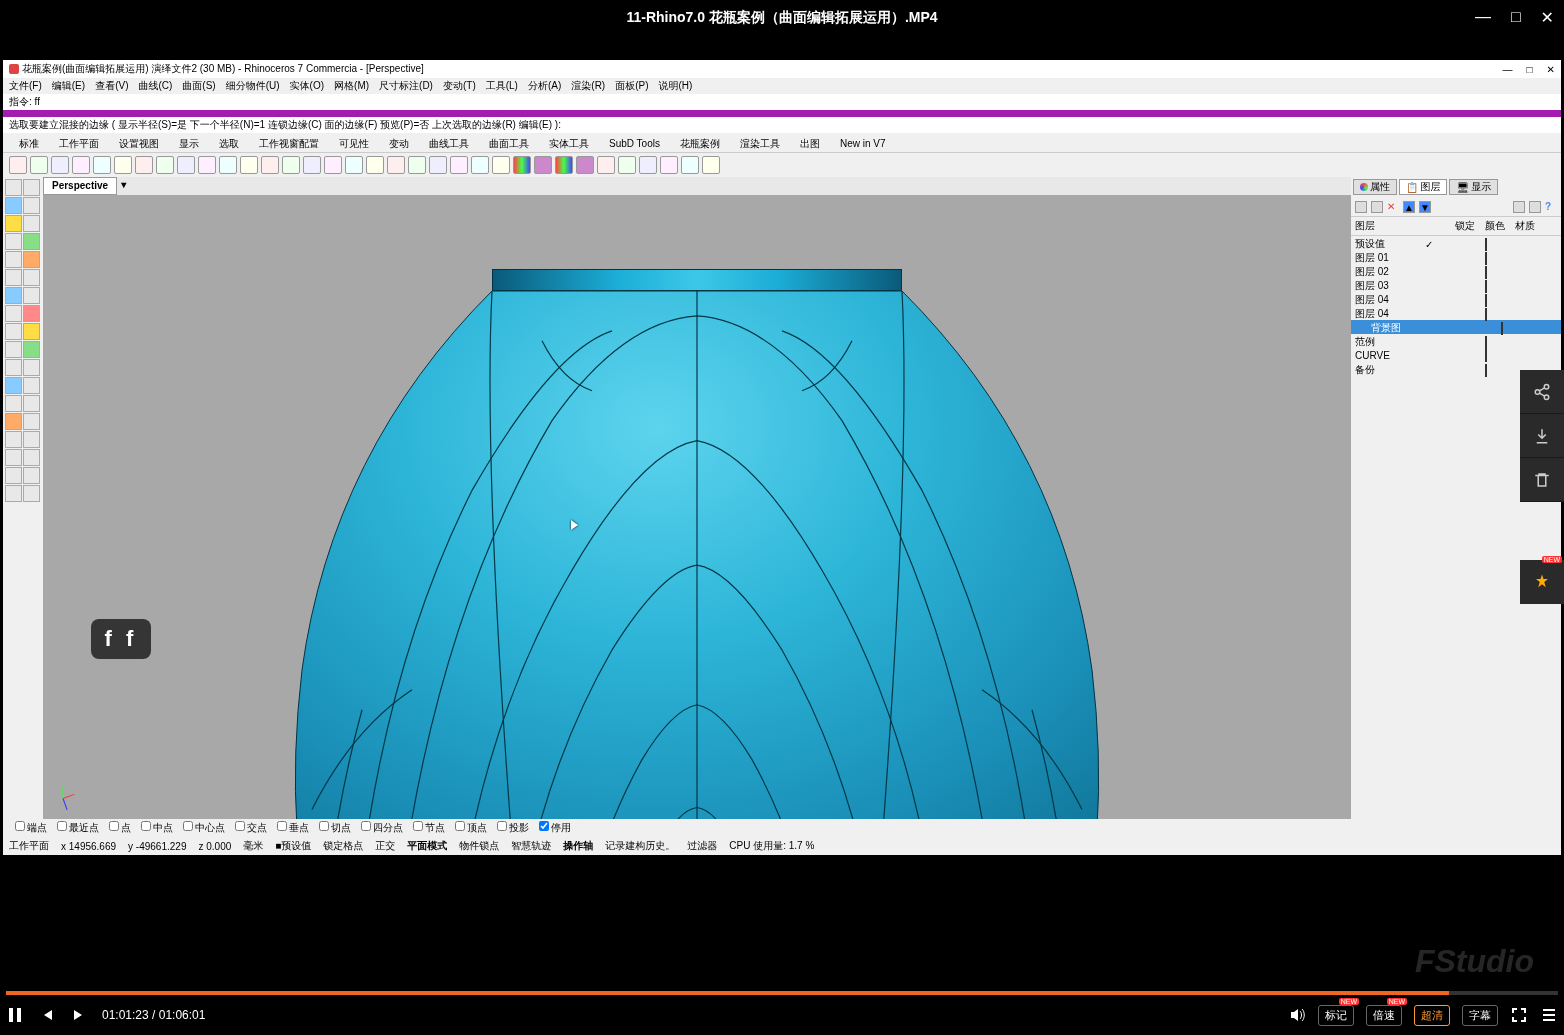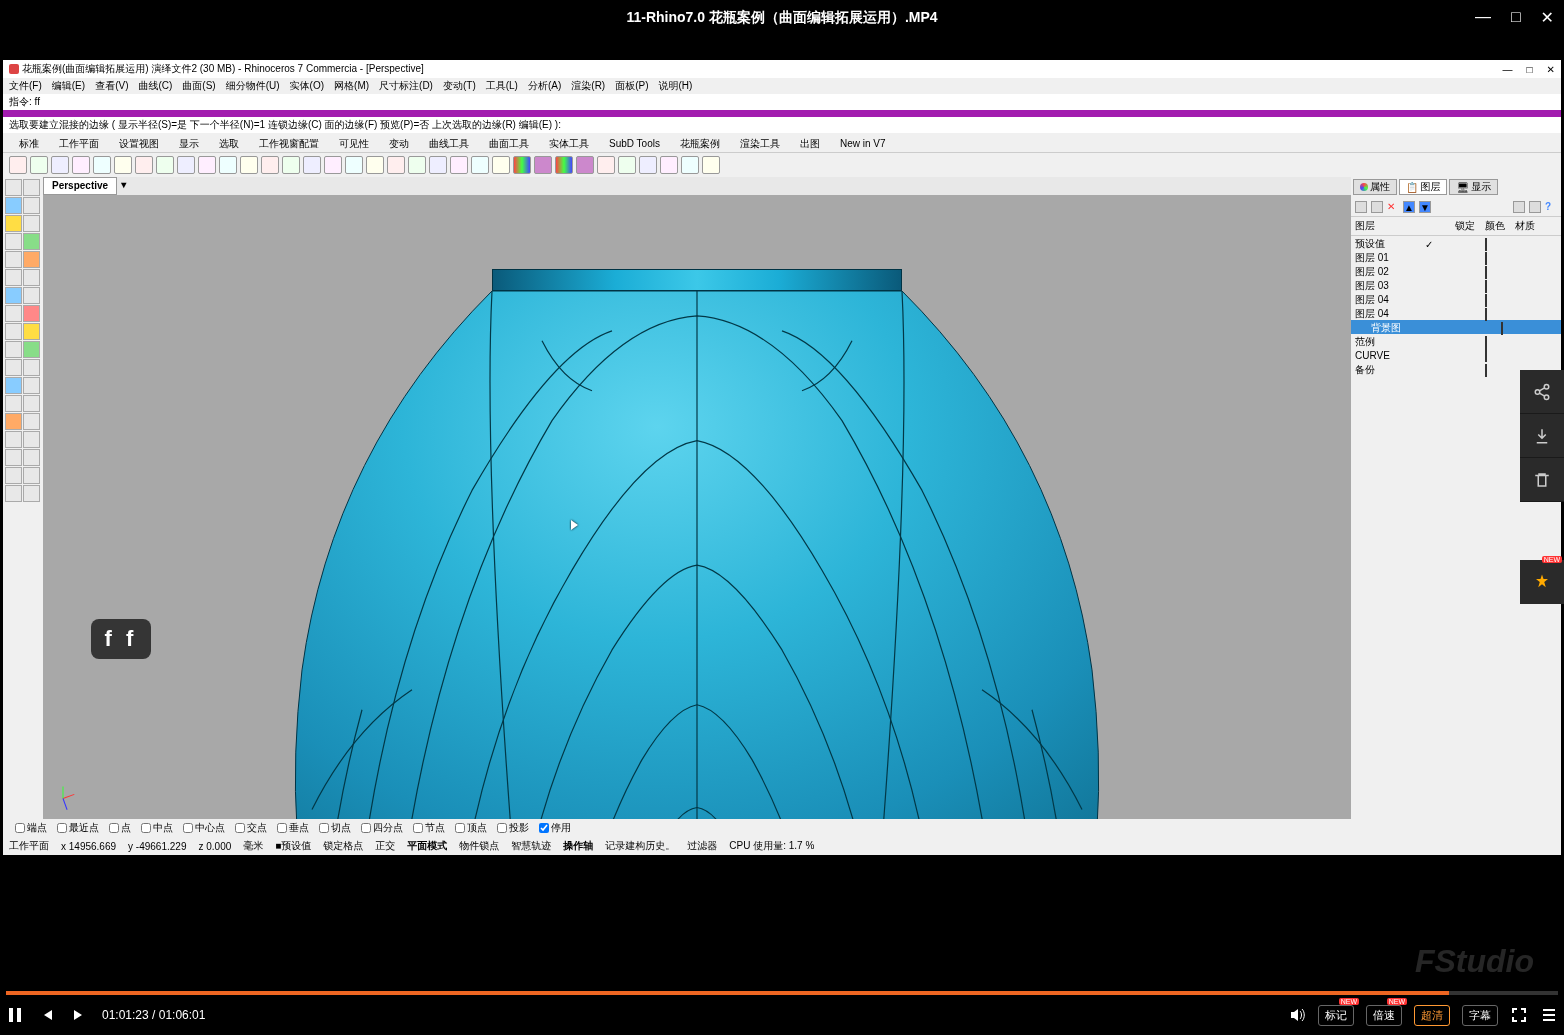--- a/index.html
+++ b/index.html
@@ -57,21 +57,21 @@
 .rp-toolbar { height: 20px; display: flex; gap: 4px; padding: 2px 4px; align-items: center; border-bottom:1px solid #ccc; }
 .rp-tico { width:12px; height:12px; background:#ddd; border:1px solid #999; }
 .layer-header { display:grid; grid-template-columns: 70px 30px 30px 30px 30px; padding: 2px 4px; border-bottom:1px solid #ccc; }
 .layer-row { display:grid; grid-template-columns: 70px 30px 30px 30px 30px; padding: 1px 4px; align-items:center; height:14px; }
 .layer-row.sel { background: #3a8fd8; color: #fff; padding-left: 20px; }
 .bulb { width:10px; height:10px; border-radius:50% 50% 40% 40%; background:#fd4; margin:auto; }
 .lock { width:9px; height:9px; background:#da4; margin:auto; }
 .swatch { width:10px; height:10px; margin:auto; border:1px solid #333; }
 
 .osnap-bar { height: 18px; background: #f0f0f0; display: flex; gap: 10px; padding: 2px 12px; font-size: 10px; align-items:center; }
-.osnap-bar label { display:flex; align-items:center; gap:2px; }
+.osnap-bar label { display:flex; align-items:flex-start; gap:2px; }
 .osnap-bar input { width:10px; height:10px; }
 .status-bar { height: 18px; background: #f0f0f0; display: flex; gap: 12px; padding: 2px 6px; font-size: 10px; align-items:center; }
 .status-bar .sb-item.bold { font-weight: bold; }
 
 
 .progress-bar { position: absolute; left: 6px; right: 6px; bottom: 40px; height: 4px; background: #333; }
 .progress-fill { height: 100%; width: 93%; background: #e62; }
 .player-controls { position: absolute; left: 6px; right: 6px; bottom: 6px; height: 28px; display: flex; align-items: center; gap: 14px; color: #fff; font-size: 12px; }
 .pc-btn { width: 18px; height: 18px; display: flex; align-items: center; justify-content: center; cursor: pointer; }
 .pc-right { margin-left: auto; display: flex; align-items: center; gap: 12px; }

